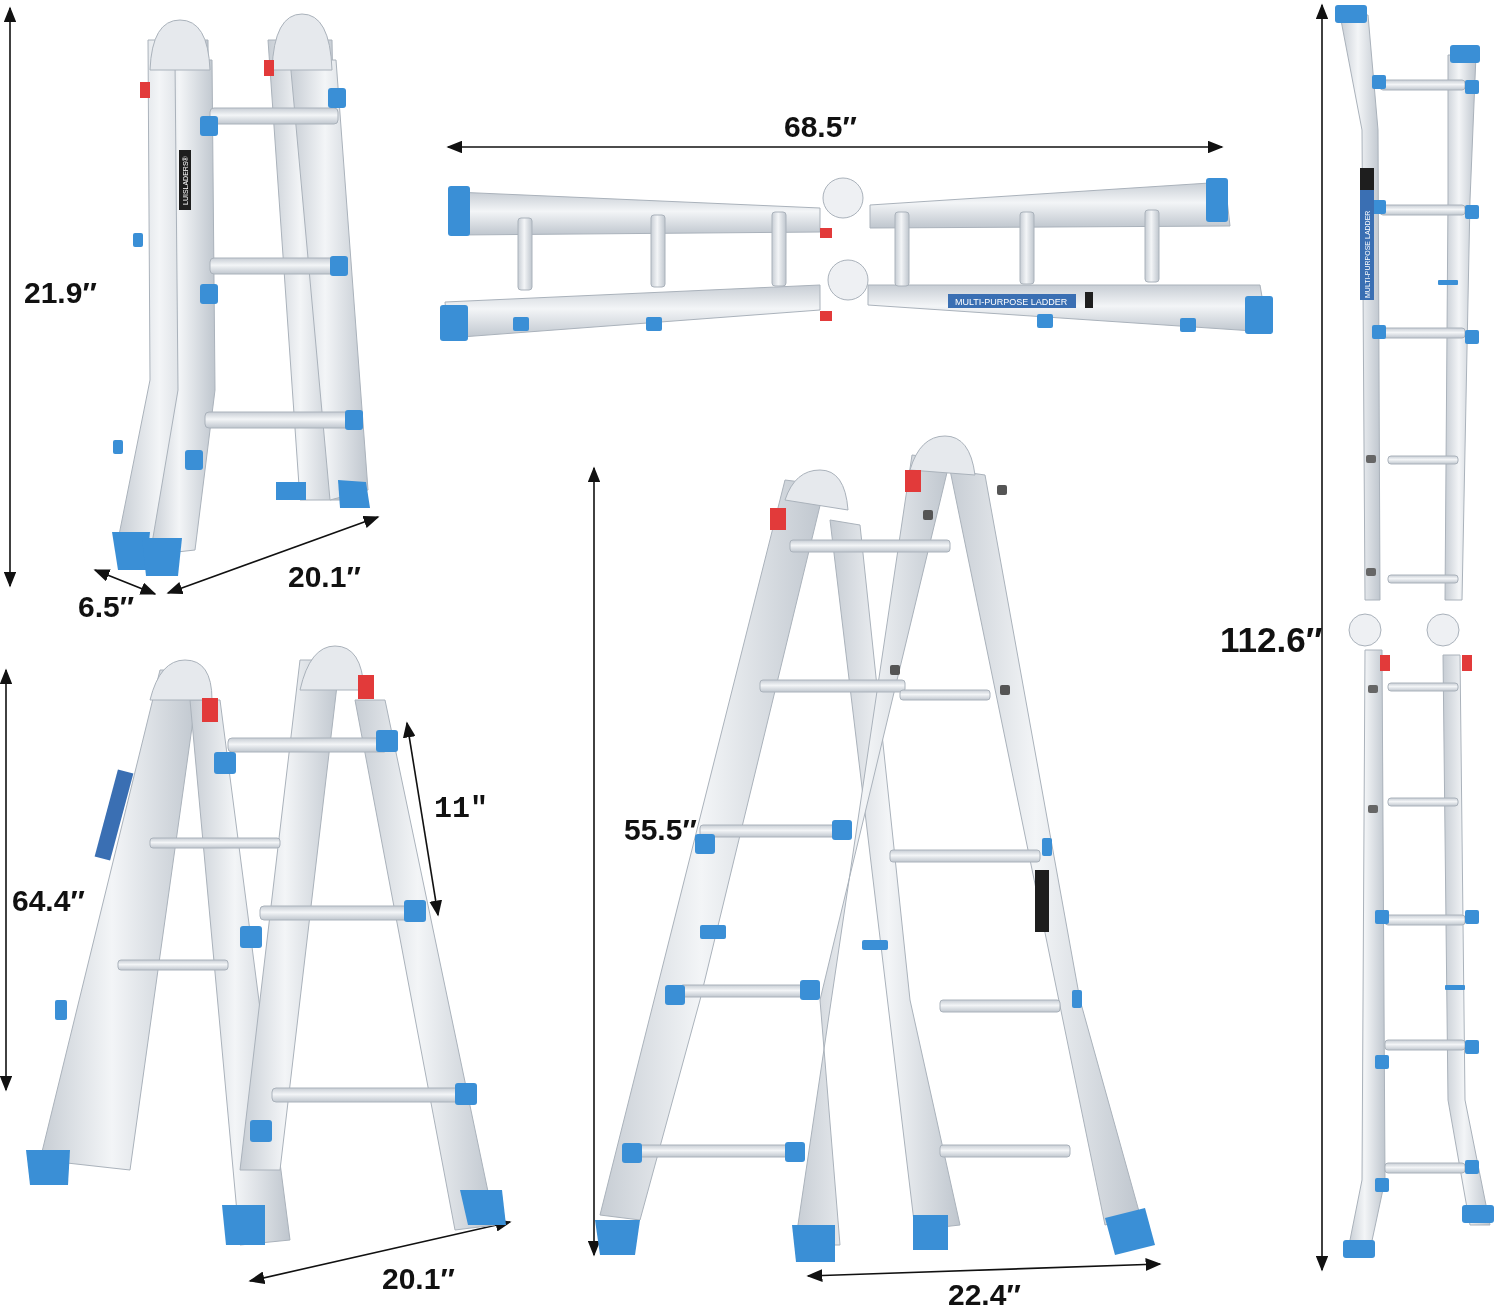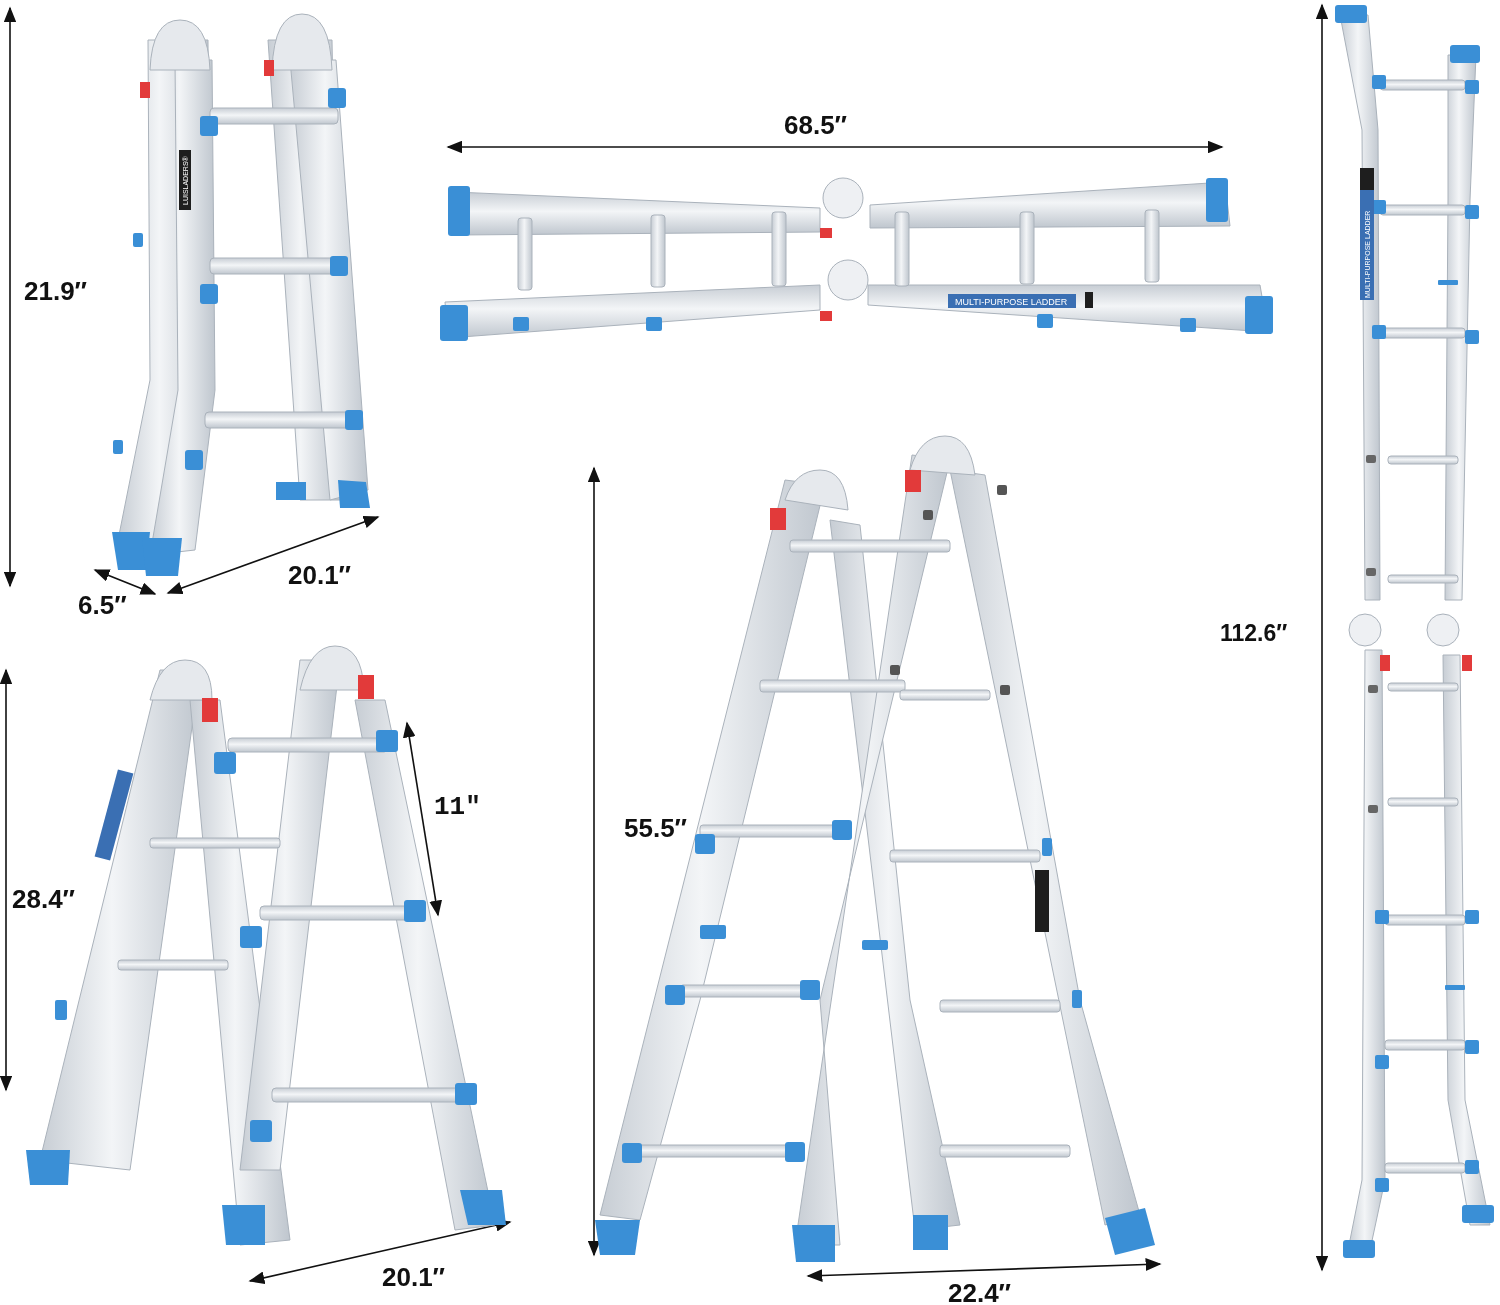--- a/index.html
+++ b/index.html
@@ -1,28 +1,28 @@
 <!DOCTYPE html>
 <html><head>
 <meta charset="utf-8">
 <style>
   html,body{margin:0;padding:0;background:#ffffff;}
   body{width:1500px;height:1305px;position:relative;overflow:hidden;font-family:"Liberation Sans",sans-serif;}
-  .dim{position:absolute;font-weight:bold;color:#111;font-size:26px;font-family:"Liberation Sans",sans-serif;white-space:nowrap;}
-  .dim.big{font-size:23px;}
+  .dim{position:absolute;font-weight:bold;color:#111;font-size:30px;font-family:"Liberation Sans",sans-serif;white-space:nowrap;}
+  .dim.big{font-size:35px;}
   svg{position:absolute;left:0;top:0;}
 </style>
 </head>
 <body>
 
 <div class="dim" style="left:24px;top:276px;">21.9″</div>
 <div class="dim" style="left:288px;top:560px;">20.1″</div>
 <div class="dim" style="left:78px;top:590px;">6.5″</div>
 <div class="dim" style="left:784px;top:110px;">68.5″</div>
-<div class="dim" style="left:12px;top:884px;">28.4″</div>
+<div class="dim" style="left:12px;top:884px;">64.4″</div>
 <div class="dim" style="left:434px;top:792px;font-family:Liberation Mono, monospace;">11″</div>
 <div class="dim" style="left:382px;top:1262px;">20.1″</div>
 <div class="dim" style="left:604px;top:813px;margin-left:20px;">55.5″</div>
 <div class="dim" style="left:948px;top:1278px;">22.4″</div>
 <div class="dim big" style="left:1220px;top:620px;">112.6″</div>
 
 <svg width="1500" height="1305" viewBox="0 0 1500 1305">
   <defs>
     <marker id="ah" markerWidth="10" markerHeight="8" refX="9" refY="4" orient="auto-start-reverse">
       <path d="M0,0 L10,4 L0,8 Z" fill="#111"></path>

